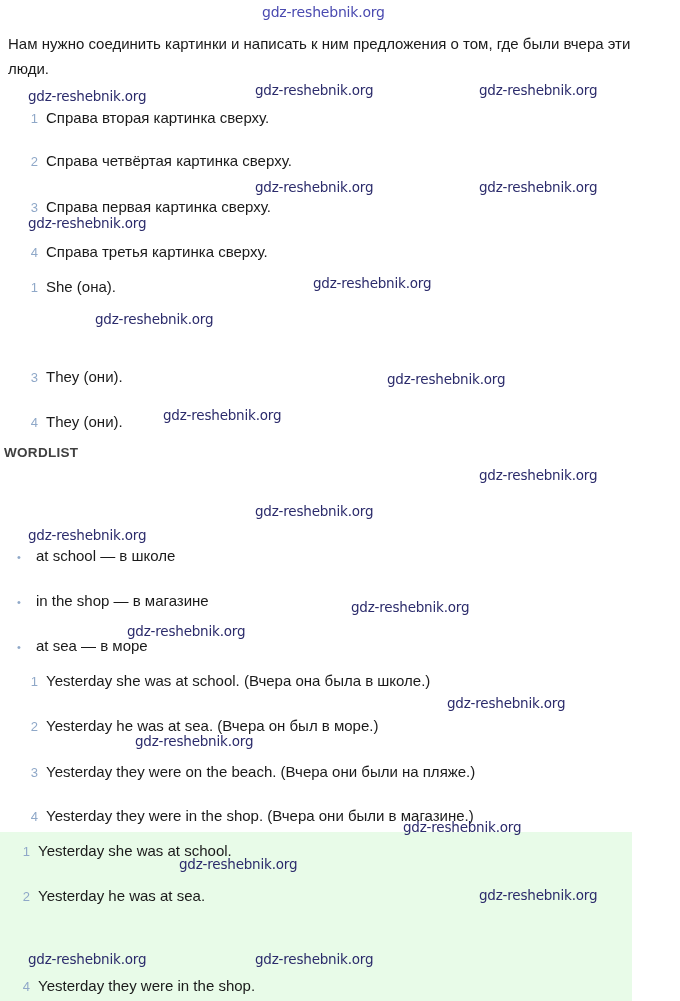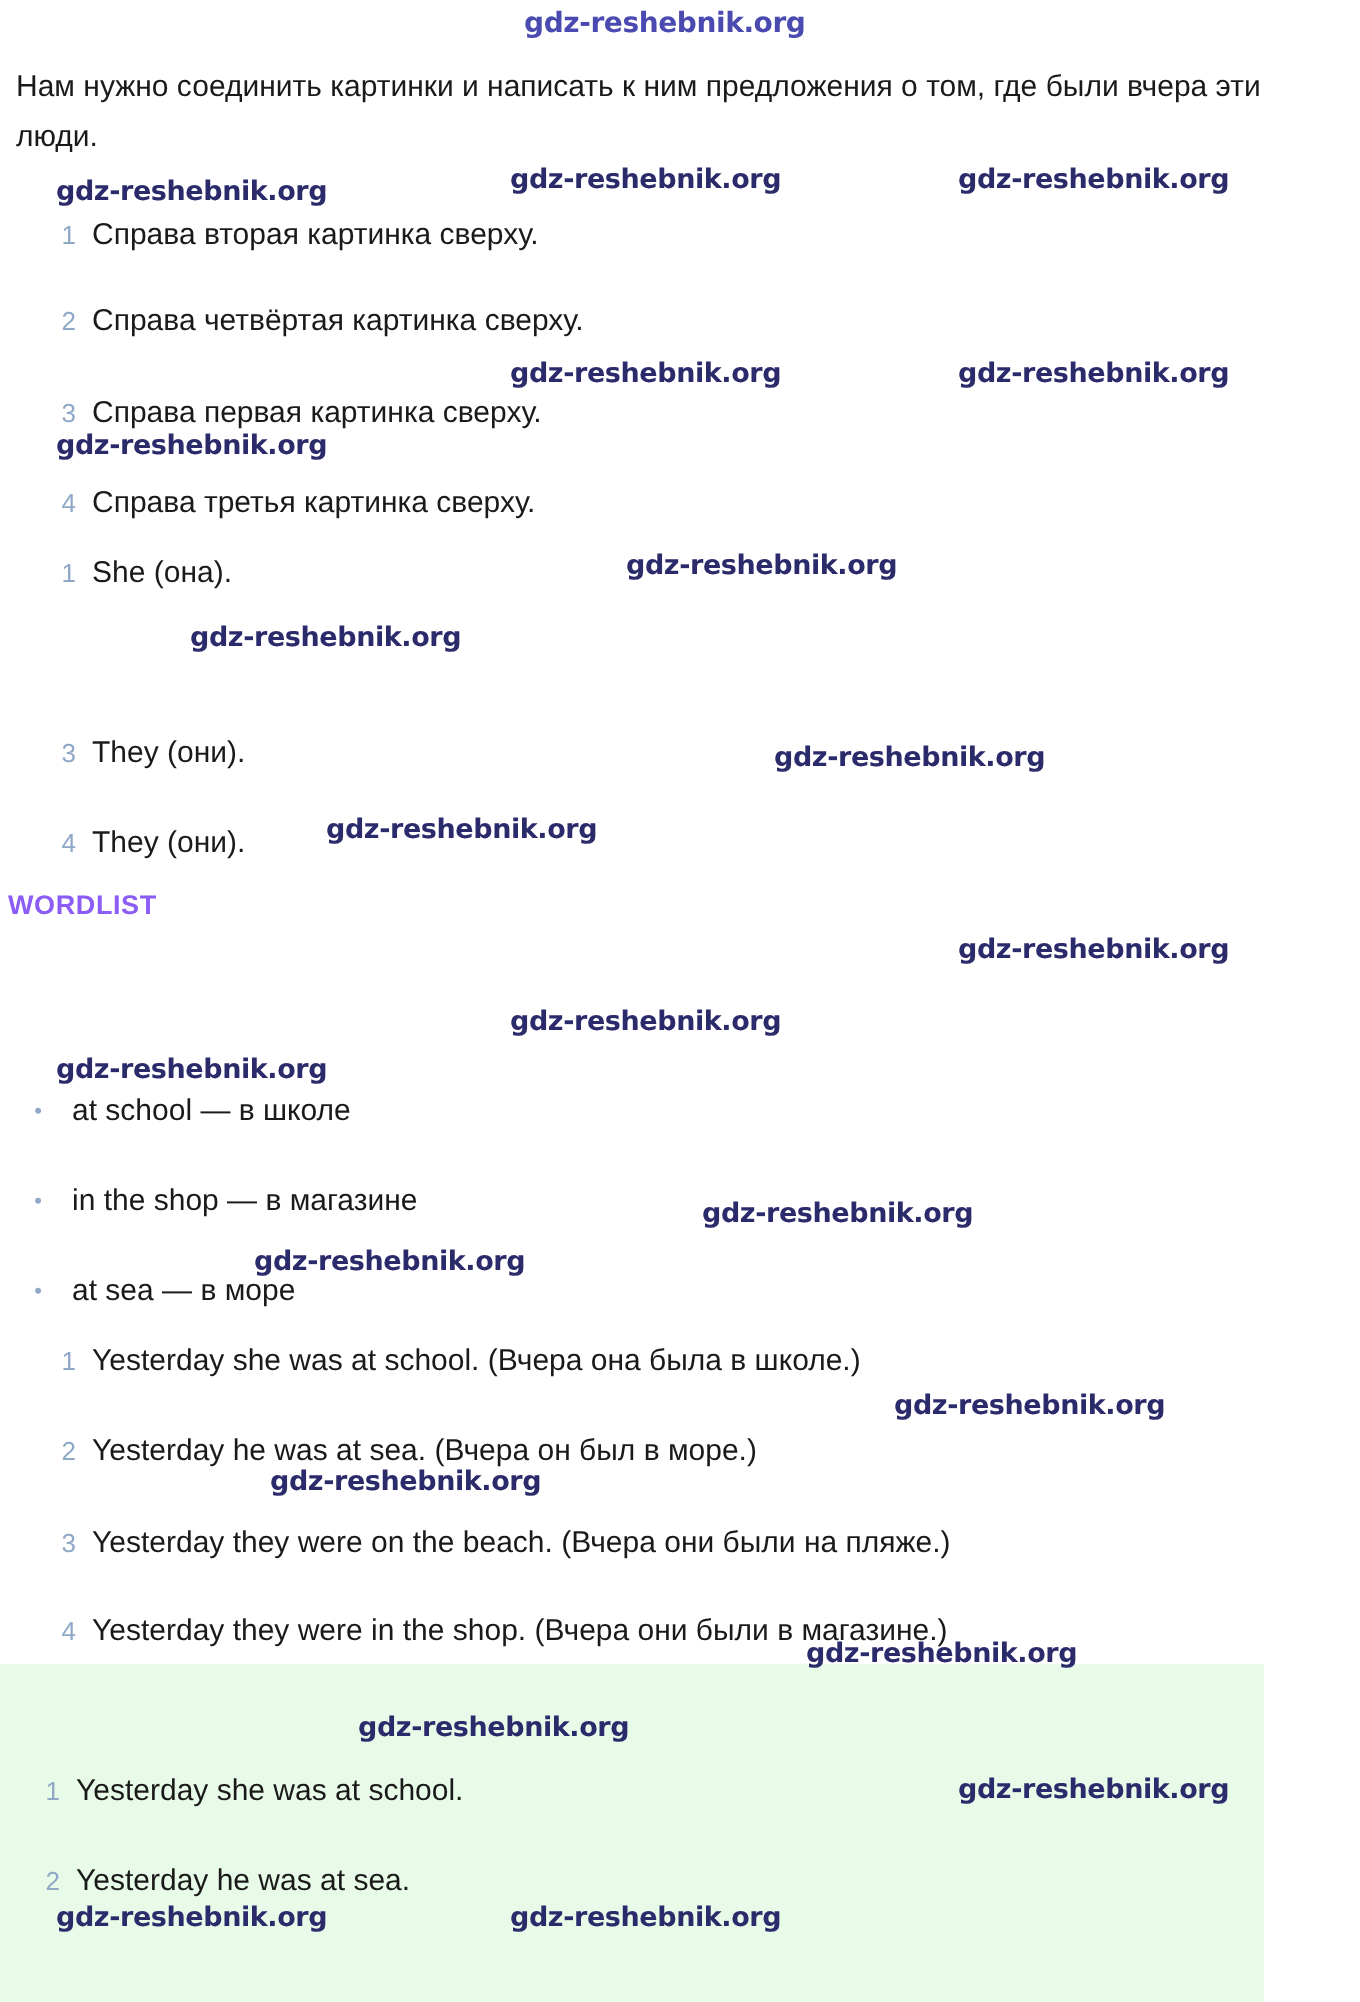--- a/index.html
+++ b/index.html
@@ -18,21 +18,21 @@
   .page {
     position: relative;
     width: 680px;
     height: 1001px;
   }
   
   .wm {
     position: absolute;
     color: #2b2b6b;
     font-family: "DejaVu Sans", sans-serif;
-    font-weight: bold;
+    font-weight: normal;
     font-size: 13.5px;
     white-space: nowrap;
     letter-spacing: -0.2px;
     pointer-events: none;
     text-align: center;
   }
   .wm-top {
     color: #4a4ab0;
     font-size: 14px;
   }
@@ -69,21 +69,21 @@
     color: #1a1a1a;
   }
   
   .wordlist-head {
     position: absolute;
     left: 4px;
     top: 445px;
     font-size: 13.5px;
     font-weight: bold;
     font-family: "Liberation Sans", sans-serif;
-    color: #8b5cf6;
+    color: #404040;
     letter-spacing: 0.3px;
   }
   
   .bullet-row {
     position: absolute;
     left: 8px;
     font-size: 15px;
     line-height: 20px;
     white-space: nowrap;
   }
@@ -105,21 +105,20 @@
     width: 632px;
     height: 169px;
     background: #e8fbe8;
   }
   .answer-row {
     position: absolute;
     left: 8px;
     font-size: 15px;
     line-height: 20px;
     white-space: nowrap;
-    margin-top: 45px;
   }
 </style>
 </head>
 <body>
 
 <div class="page">
 
   <div class="answer-block"></div>
 
   <div class="intro">Нам нужно соединить картинки и написать к ним предложения о том, где были вчера эти люди.</div>

